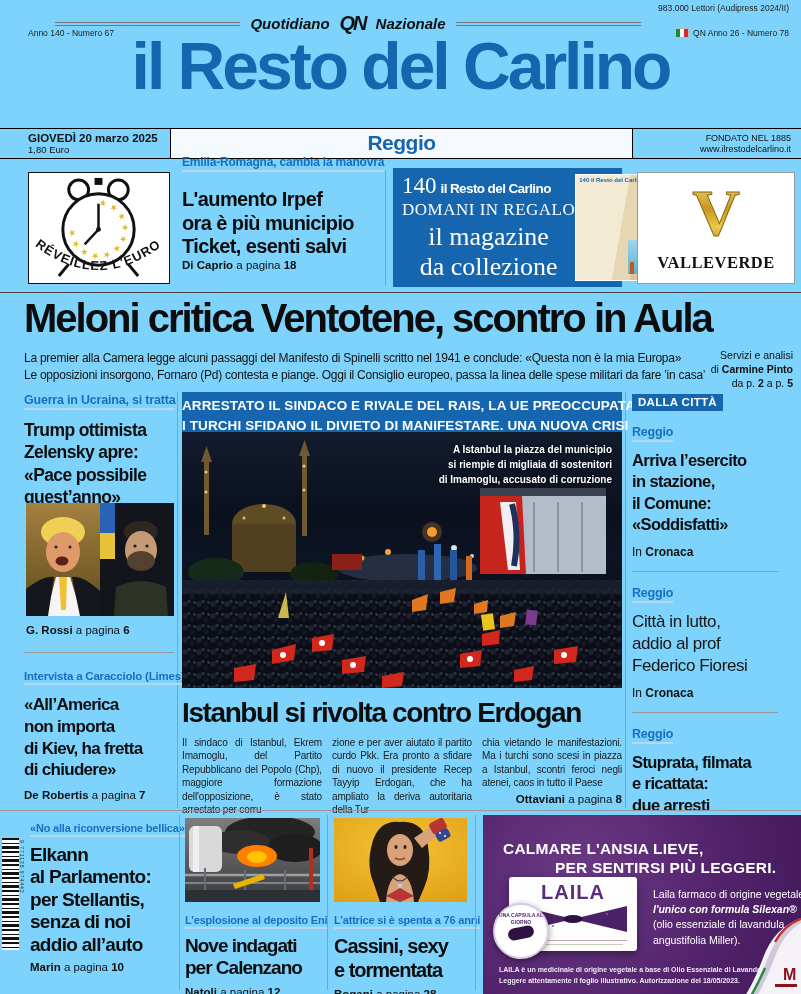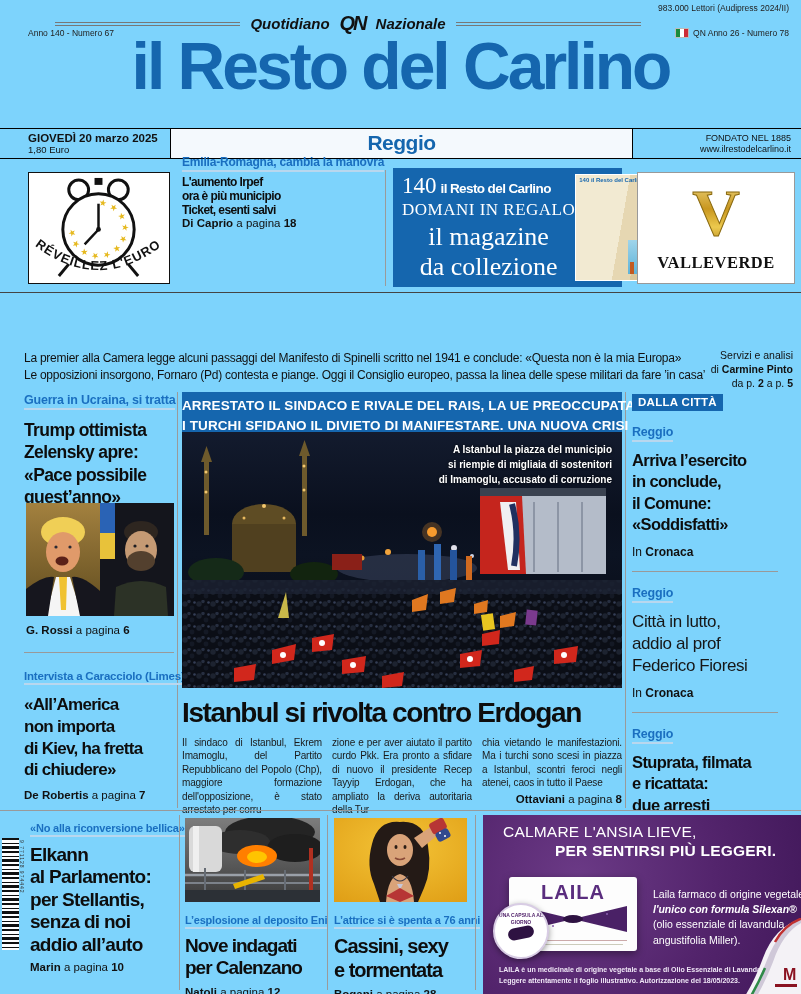--- a/index.html
+++ b/index.html
@@ -80,21 +80,21 @@
           <path id="clockcap" d="M 4,72 Q 70,124 136,72" fill="none"></path>
         </defs>
       <text font-size="13" font-weight="bold" fill="#111" letter-spacing="1">
         <textPath href="#clockcap" startOffset="2">RÉVEILLEZ L'EUROPE</textPath>
       </text>
     </svg>
   </div>
 
   <div class="abs" style="top:152px;left:182px;width:198px;">
     <span class="kicker" style="font-size:12px;">Emilia-Romagna, cambia la manovra</span>
-    <div class="hl" style="font-size:12px;margin-top:3px;letter-spacing:-0.6px;">
+    <div class="hl" style="font-size:20px;margin-top:16px;letter-spacing:-0.6px;">
       <div>L'aumento Irpef</div>
       <div>ora è più municipio</div>
       <div>Ticket, esenti salvi</div>
     </div>
     <div class="byline" style="margin-top:0;">
       <span class="b">Di Caprio</span>
       <span>a pagina</span>
       <span class="b">18</span>
     </div>
   </div>
@@ -128,20 +128,21 @@
             <stop offset="1" stop-color="#a87a14"></stop>
         </linearGradient>
       </defs>
       <text x="40" y="58" font-size="66" font-weight="bold" font-family="Liberation Serif,serif" fill="url(#gold)" stroke="#8a6a10" stroke-width="1" text-anchor="middle">V</text>
     </svg>
     <div style="font-family:'Liberation Serif',serif;font-weight:bold;font-size:16.5px;letter-spacing:0.5px;margin-top:2px;">VALLEVERDE</div>
   </div>
 
   <div class="hrule" style="top:292px;left:0;width:801px;"></div>
 
+  <div class="abs hl" style="top:296px;left:24px;font-size:40px;letter-spacing:-2px;line-height:1.1;">Meloni critica Ventotene, scontro in Aula</div>
 
   <div class="abs" style="top:350px;left:24px;">
     <div class="deckline">La premier alla Camera legge alcuni passaggi del Manifesto di Spinelli scritto nel 1941 e conclude: «Questa non è la mia Europa»</div>
     <div class="deckline">Le opposizioni insorgono, Fornaro (Pd) contesta e piange. Oggi il Consiglio europeo, passa la linea delle spese militari da fare ’in casa’</div>
   </div>
   <div class="abs" style="top:348px;right:8px;width:102px;text-align:right;font-size:10.5px;line-height:1.35;">
     <div>Servizi e analisi</div>
     <div><span>di</span> <span class="b">Carmine Pinto</span></div>
     <div><span>da p.</span> <span class="b">2</span> <span>a p.</span> <span class="b">5</span></div>
   </div>
@@ -313,21 +314,21 @@
     </div>
   </div>
 
   <div class="abs" style="top:392px;left:632px;width:146px;">
     <span style="background:#1566ae;color:#fff;font-weight:bold;font-size:11.5px;padding:2px 6px 3px;display:inline-block;letter-spacing:0.3px;">DALLA CITTÀ</span>
 
     <div style="margin-top:11px;">
       <span class="kicker">Reggio</span>
       <div class="hl" style="font-size:16.5px;margin-top:8px;line-height:1.3;letter-spacing:-0.6px;">
         <div>Arriva l’esercito</div>
-        <div>in conclude,</div>
+        <div>in stazione,</div>
         <div>il Comune:</div>
         <div>«Soddisfatti»</div>
       </div>
       <div class="incron" style="margin-top:9px;">
         <span>In</span> <span class="b">Cronaca</span>
       </div>
     </div>
     <div style="border-top:1px solid #999;margin-top:12px;"></div>
 
     <div style="margin-top:11px;">
@@ -448,21 +449,21 @@
       <div>e tormentata</div>
     </div>
     <div class="byline" style="margin-top:6px;">
       <span class="b">Bogani</span> <span>a pagina</span> <span class="b">28</span>
     </div>
   </div>
 
   <div class="vrule" style="left:475px;top:815px;height:175px;"></div>
 
   <div class="abs" style="left:483px;top:815px;width:318px;height:179px;background:radial-gradient(circle at 30% 35%, #6b3a86 0%, #53246c 55%, #41185a 100%);overflow:hidden;">
-    <div style="color:#fff;font-weight:normal;font-size:15.5px;letter-spacing:0.2px;padding:8px 0 0 20px;white-space:nowrap;">CALMARE L'ANSIA LIEVE,</div>
+    <div style="color:#fff;font-weight:bold;font-size:15.5px;letter-spacing:0.2px;padding:25px 0 0 20px;white-space:nowrap;">CALMARE L'ANSIA LIEVE,</div>
     <div style="color:#fff;font-weight:bold;font-size:15.5px;letter-spacing:0.2px;padding:1px 0 0 72px;white-space:nowrap;">PER SENTIRSI PIÙ LEGGERI.</div>
 
     <div class="abs" style="left:26px;top:62px;width:128px;height:74px;background:#fdfdfd;border-radius:3px;box-shadow:0 3px 8px rgba(0,0,0,.4);">
       <div style="text-align:center;color:#5a2d7e;font-weight:bold;font-size:20px;letter-spacing:1px;margin-top:4px;">LAILA</div>
       <svg width="128" height="30" viewBox="0 0 128 30">
         <polygon points="10,2 64,15 10,28" fill="#4a2166"></polygon>
         <polygon points="118,2 64,15 118,28" fill="#4a2166"></polygon>
         <ellipse cx="64" cy="15" rx="10" ry="4" fill="#2e1242"></ellipse>
         <circle cx="30" cy="8" r="1" fill="#8a5fb0"></circle>
           <circle cx="98" cy="10" r="1" fill="#8a5fb0"></circle>

